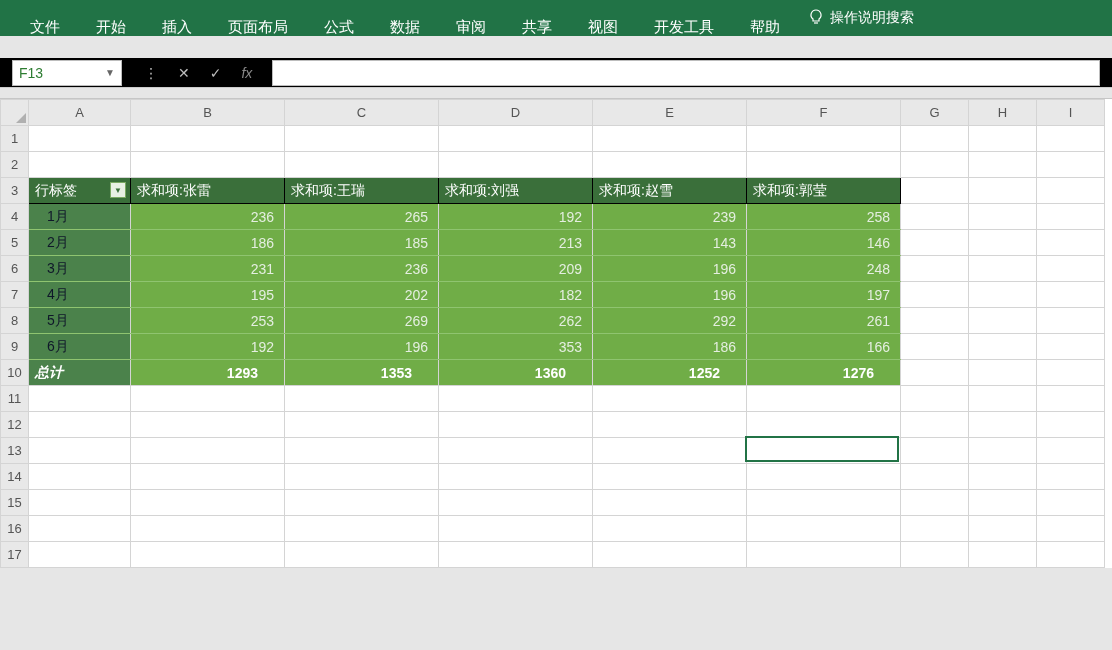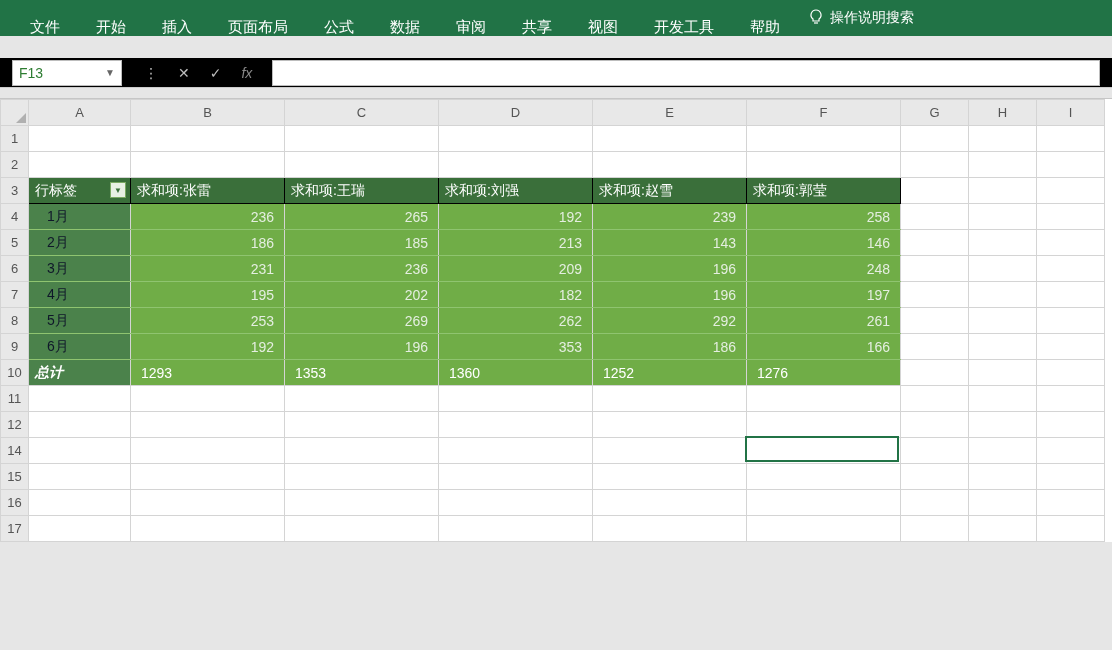--- a/index.html
+++ b/index.html
@@ -37,21 +37,21 @@
 th.corner::after { content: ""; position: absolute; right: 2px; bottom: 2px; border-style: solid; border-width: 0 0 10px 10px; border-color: transparent transparent #b0b0b0 transparent; }
 td.rowhdr { background: #e8e8e8; text-align: center; color: #555; font-size: 13px; }
 td.cell { padding: 0 6px; color: #333; }
 
 
 td.pv-hdr { background: #3a6f3a; color: #fff; padding: 0 6px; text-align: left; border: 1px solid #000000; position: relative; }
 td.pv-hdr .filter-btn { position: absolute; right: 4px; top: 4px; width: 16px; height: 16px; background: #e8f0e4; border: 1px solid #7aa963; display: flex; align-items: center; justify-content: center; font-size: 8px; color: #3a6f3a; }
 td.pv-rowlabel { background: #4b824b; color: #0f172a; padding: 0 18px; text-align: left; }
 td.pv-val { background: #70ad47; color: #e4eee0; padding: 0 10px; text-align: right; }
 td.pv-total-l { background: #4b824b; color: #fff; font-weight: bold; padding: 0 6px; text-align: left; font-style: italic; }
-td.pv-total { background: #70ad47; color: #fff; font-weight: normal; padding: 0 10px; text-align: left; }
+td.pv-total { background: #70ad47; color: #fff; font-weight: bold; padding: 0 26px; text-align: right; }
 tr.pvdata td.pv-val, tr.pvdata td.pv-rowlabel { border-left: 1px solid #d4d4d4; border-right: 1px solid #d4d4d4; border-top: 1px solid #8fc470; border-bottom: 1px solid #8fc470; }
 
 
 .active-cell-overlay { position: absolute; border: 2px solid #217346; pointer-events: none; }
 </style>
 </head>
 <body>
 
 <div class="ribbon">
   <div class="tab">文件</div>
@@ -261,20 +261,32 @@
           <td class="cell"></td>
           <td class="cell"></td>
           <td class="cell"></td>
           <td class="cell"></td>
           <td class="cell"></td>
           <td class="cell"></td>
           <td class="cell"></td>
           <td class="cell"></td>
         </tr>
         <tr>
+          <td class="rowhdr">13</td>
+          <td class="cell"></td>
+          <td class="cell"></td>
+          <td class="cell"></td>
+          <td class="cell"></td>
+          <td class="cell"></td>
+          <td class="cell"></td>
+          <td class="cell"></td>
+          <td class="cell"></td>
+          <td class="cell"></td>
+        </tr>
+        <tr>
           <td class="rowhdr">14</td>
           <td class="cell"></td>
           <td class="cell"></td>
           <td class="cell"></td>
           <td class="cell"></td>
           <td class="cell"></td>
           <td class="cell"></td>
           <td class="cell"></td>
           <td class="cell"></td>
           <td class="cell"></td>

